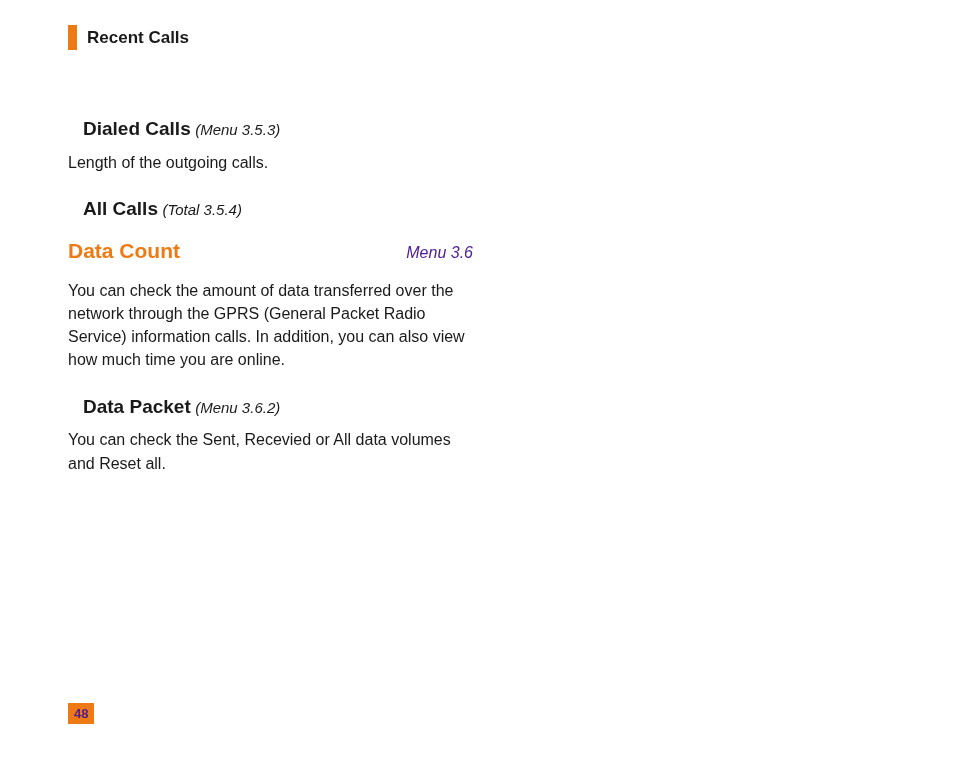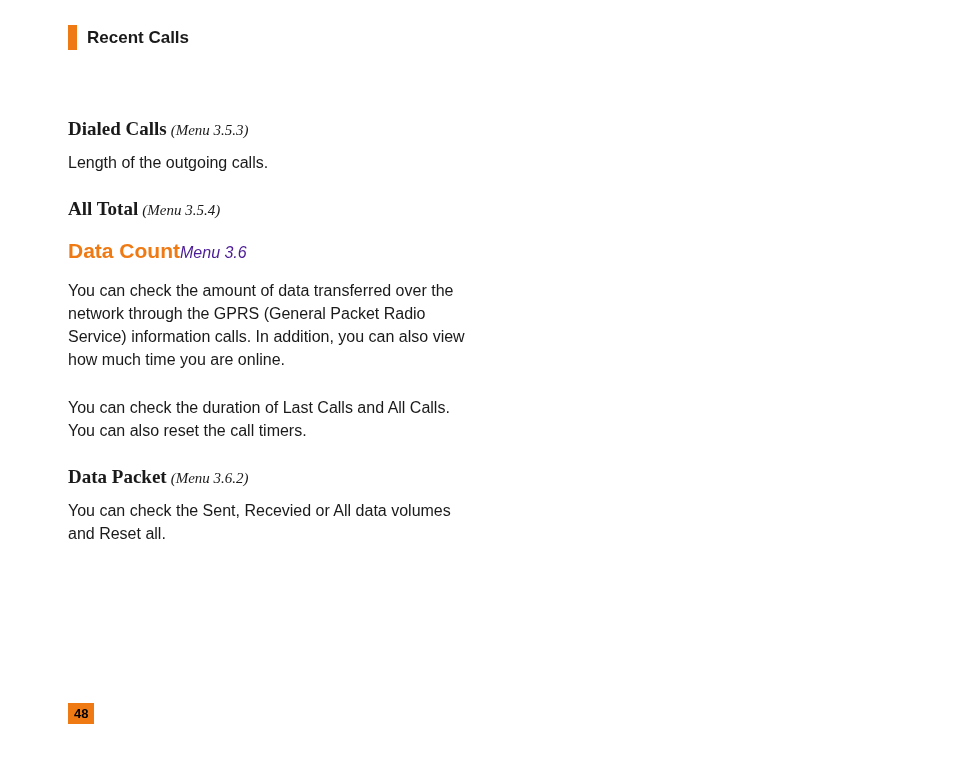--- a/index.html
+++ b/index.html
@@ -32,63 +32,63 @@
   }
   .page-header-title {
     font-weight: 700;
     font-size: 17px;
     font-stretch: condensed;
   }
   .content {
     width: 405px;
   }
   .sub-head {
-    margin: 0 0 10px 0;
+    margin: 0 0 10px 15px;
     line-height: 1.2;
-    font-family: Liberation Serif, serif;
   }
   .sub-head .title {
     font-weight: 700;
     font-size: 19px;
     font-stretch: condensed;
   }
   .sub-head .menu-ref {
     font-style: italic;
     font-size: 15px;
     font-stretch: condensed;
   }
   .body-text {
     font-size: 16px;
     line-height: 1.45;
     margin: 8px 0 24px 0;
     font-stretch: condensed;
   }
   .major-head {
     display: flex;
+    justify-content: space-between;
     align-items: baseline;
     margin: 18px 0 16px 0;
   }
   .major-head .title {
     color: #ef7a14;
     font-weight: 700;
     font-size: 21px;
     font-stretch: condensed;
   }
   .major-head .menu-ref {
     color: #4c1d95;
     font-style: italic;
     font-size: 16px;
     font-stretch: condensed;
   }
   .page-number {
     position: absolute;
     left: 68px;
     bottom: 40px;
     background: #ef7a14;
-    color: #000000;
+    color: #4c1d95;
     font-weight: 700;
     font-size: 13px;
     padding: 4px 6px;
     line-height: 1;
     font-stretch: condensed;
   }
 </style>
 </head>
 <body>
 
@@ -102,32 +102,31 @@
   <div class="content">
 
     <div class="sub-head">
       <span class="title">Dialed Calls</span>
       <span> </span>
       <span class="menu-ref">(Menu 3.5.3)</span>
     </div>
     <p class="body-text">Length of the outgoing calls.</p>
 
     <div class="sub-head">
-      <span class="title">All Total</span>
+      <span class="title">All Calls</span>
       <span> </span>
-      <span class="menu-ref">(Menu 3.5.4)</span>
+      <span class="menu-ref">(Total 3.5.4)</span>
     </div>
 
     <div class="major-head">
       <span class="title">Data Count</span>
       <span class="menu-ref">Menu 3.6</span>
     </div>
     <p class="body-text">You can check the amount of data transferred over the network through the GPRS (General Packet Radio Service) information calls. In addition, you can also view how much time you are online.</p>
 
-    <p class="body-text">You can check the duration of Last Calls and All Calls. You can also reset the call timers.</p>
 
     <div class="sub-head">
       <span class="title">Data Packet</span>
       <span> </span>
       <span class="menu-ref">(Menu 3.6.2)</span>
     </div>
     <p class="body-text">You can check the Sent, Recevied or All data volumes and Reset all.</p>
 
   </div>
 

